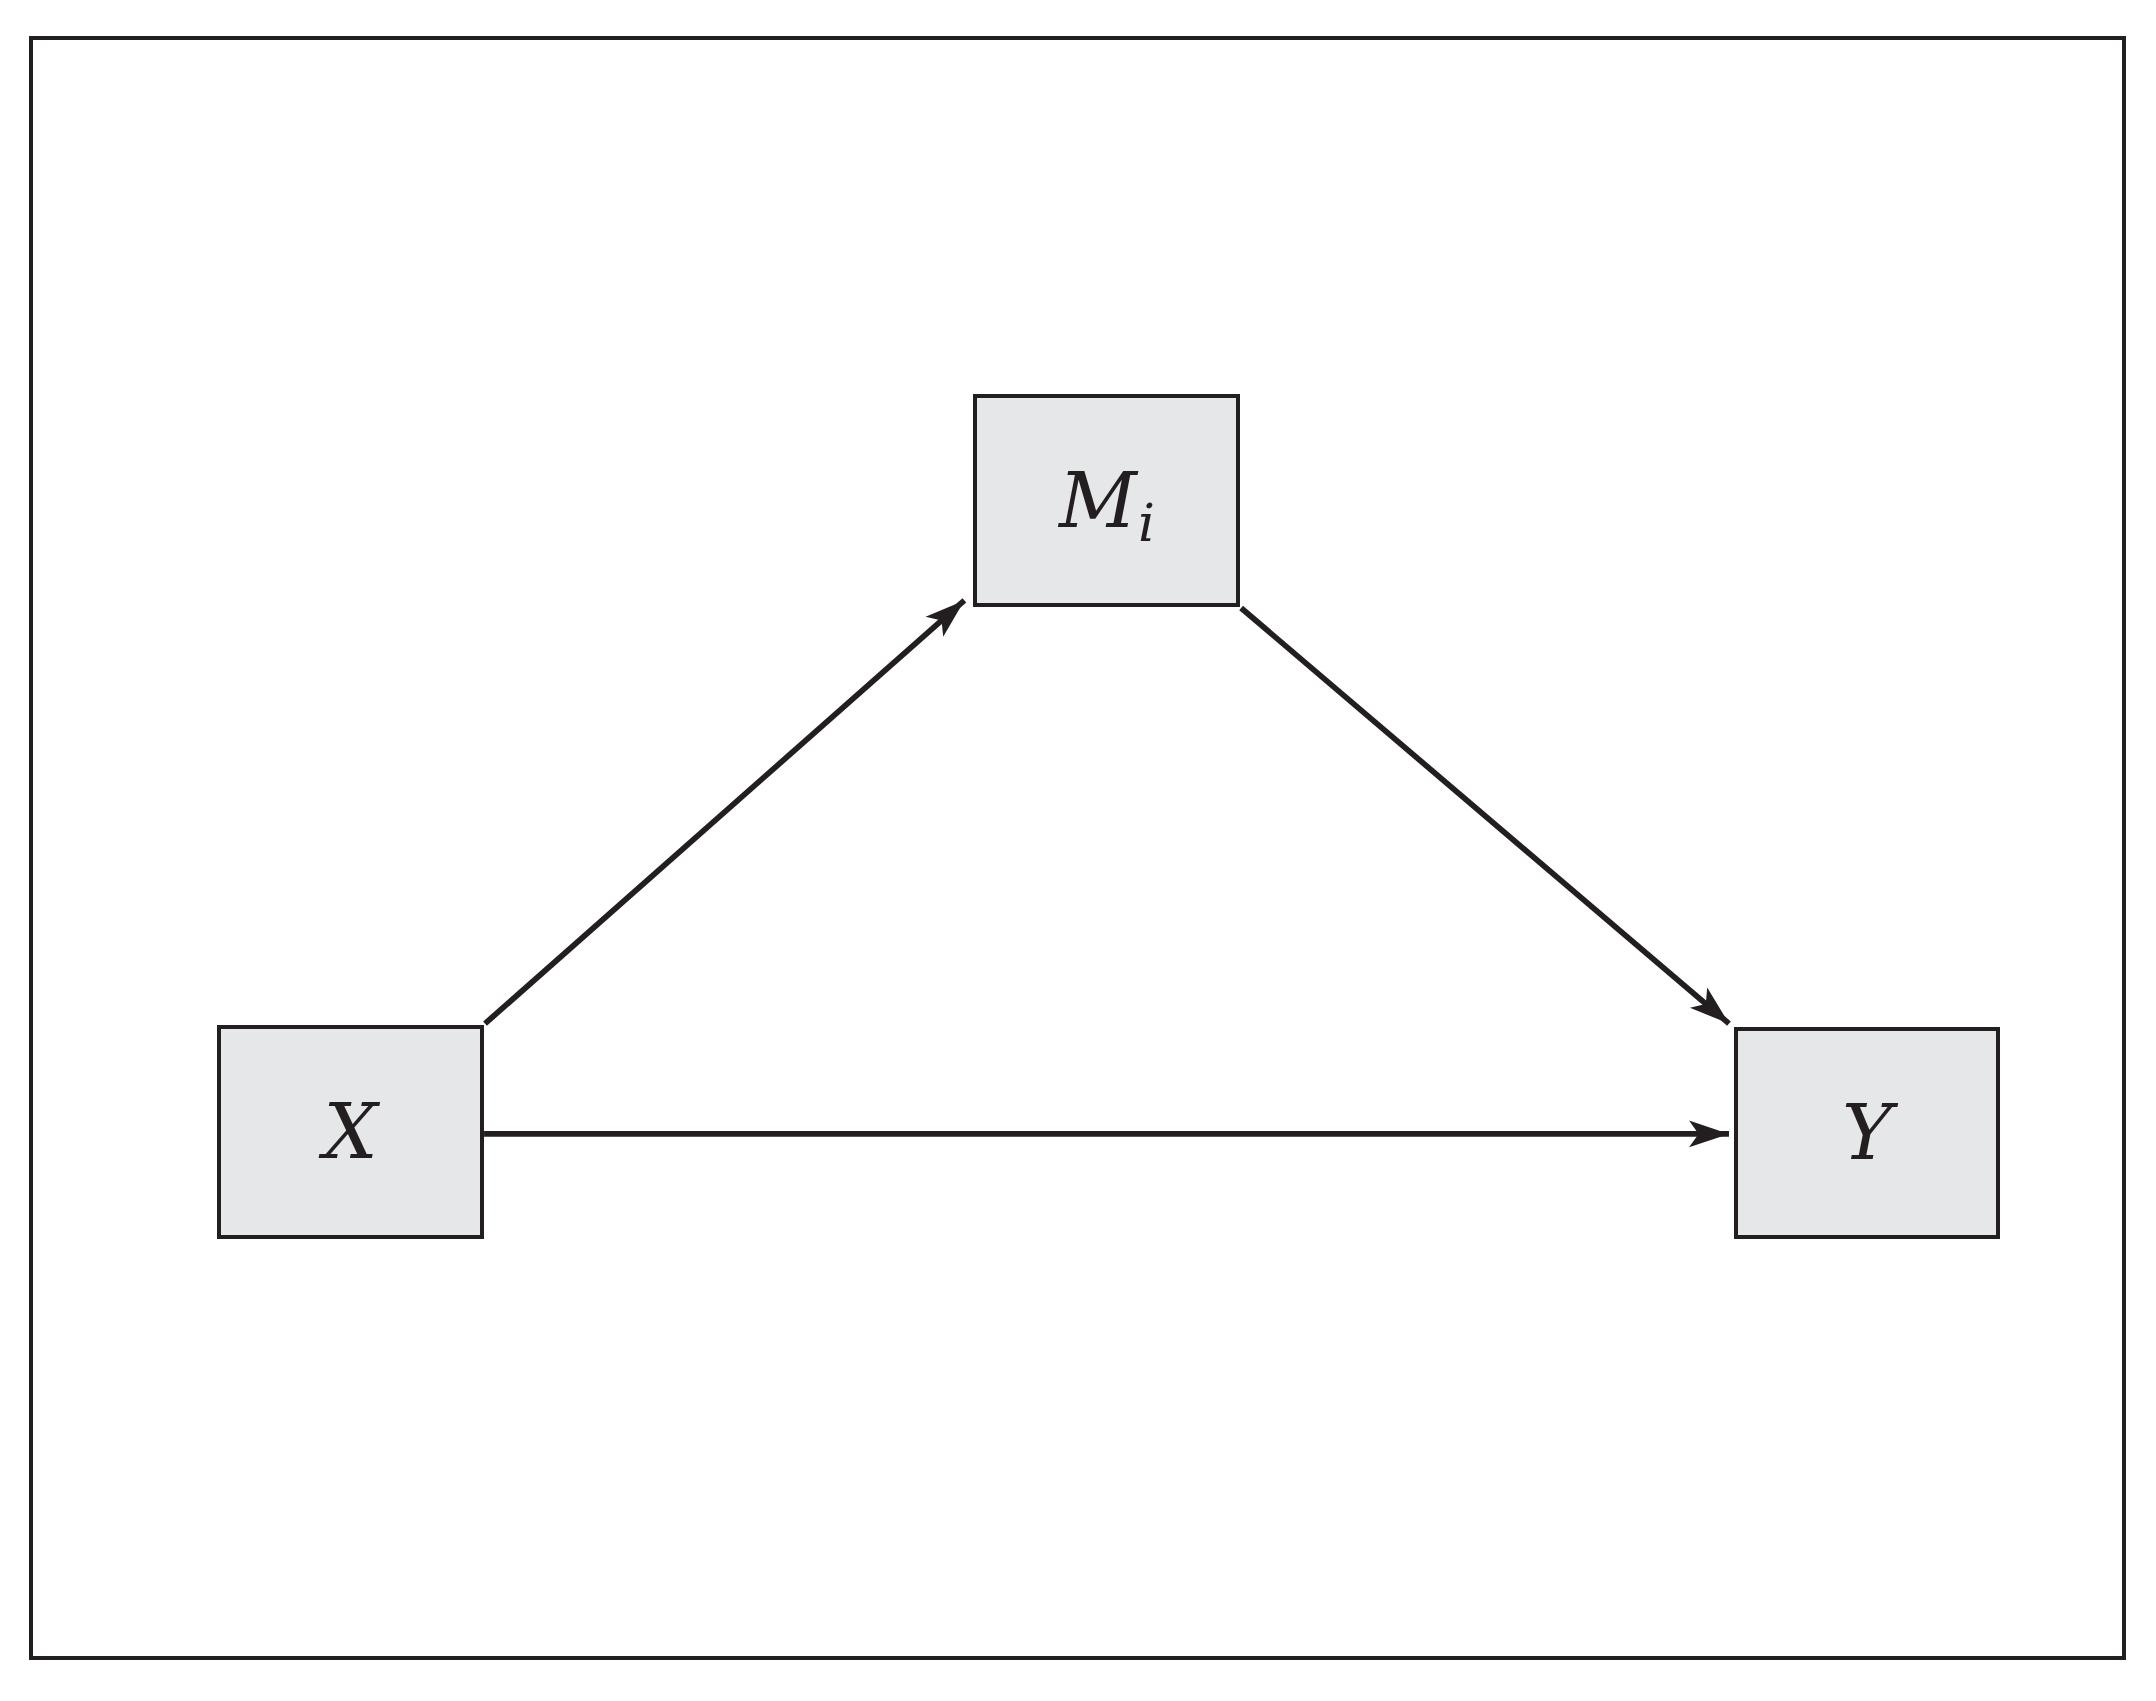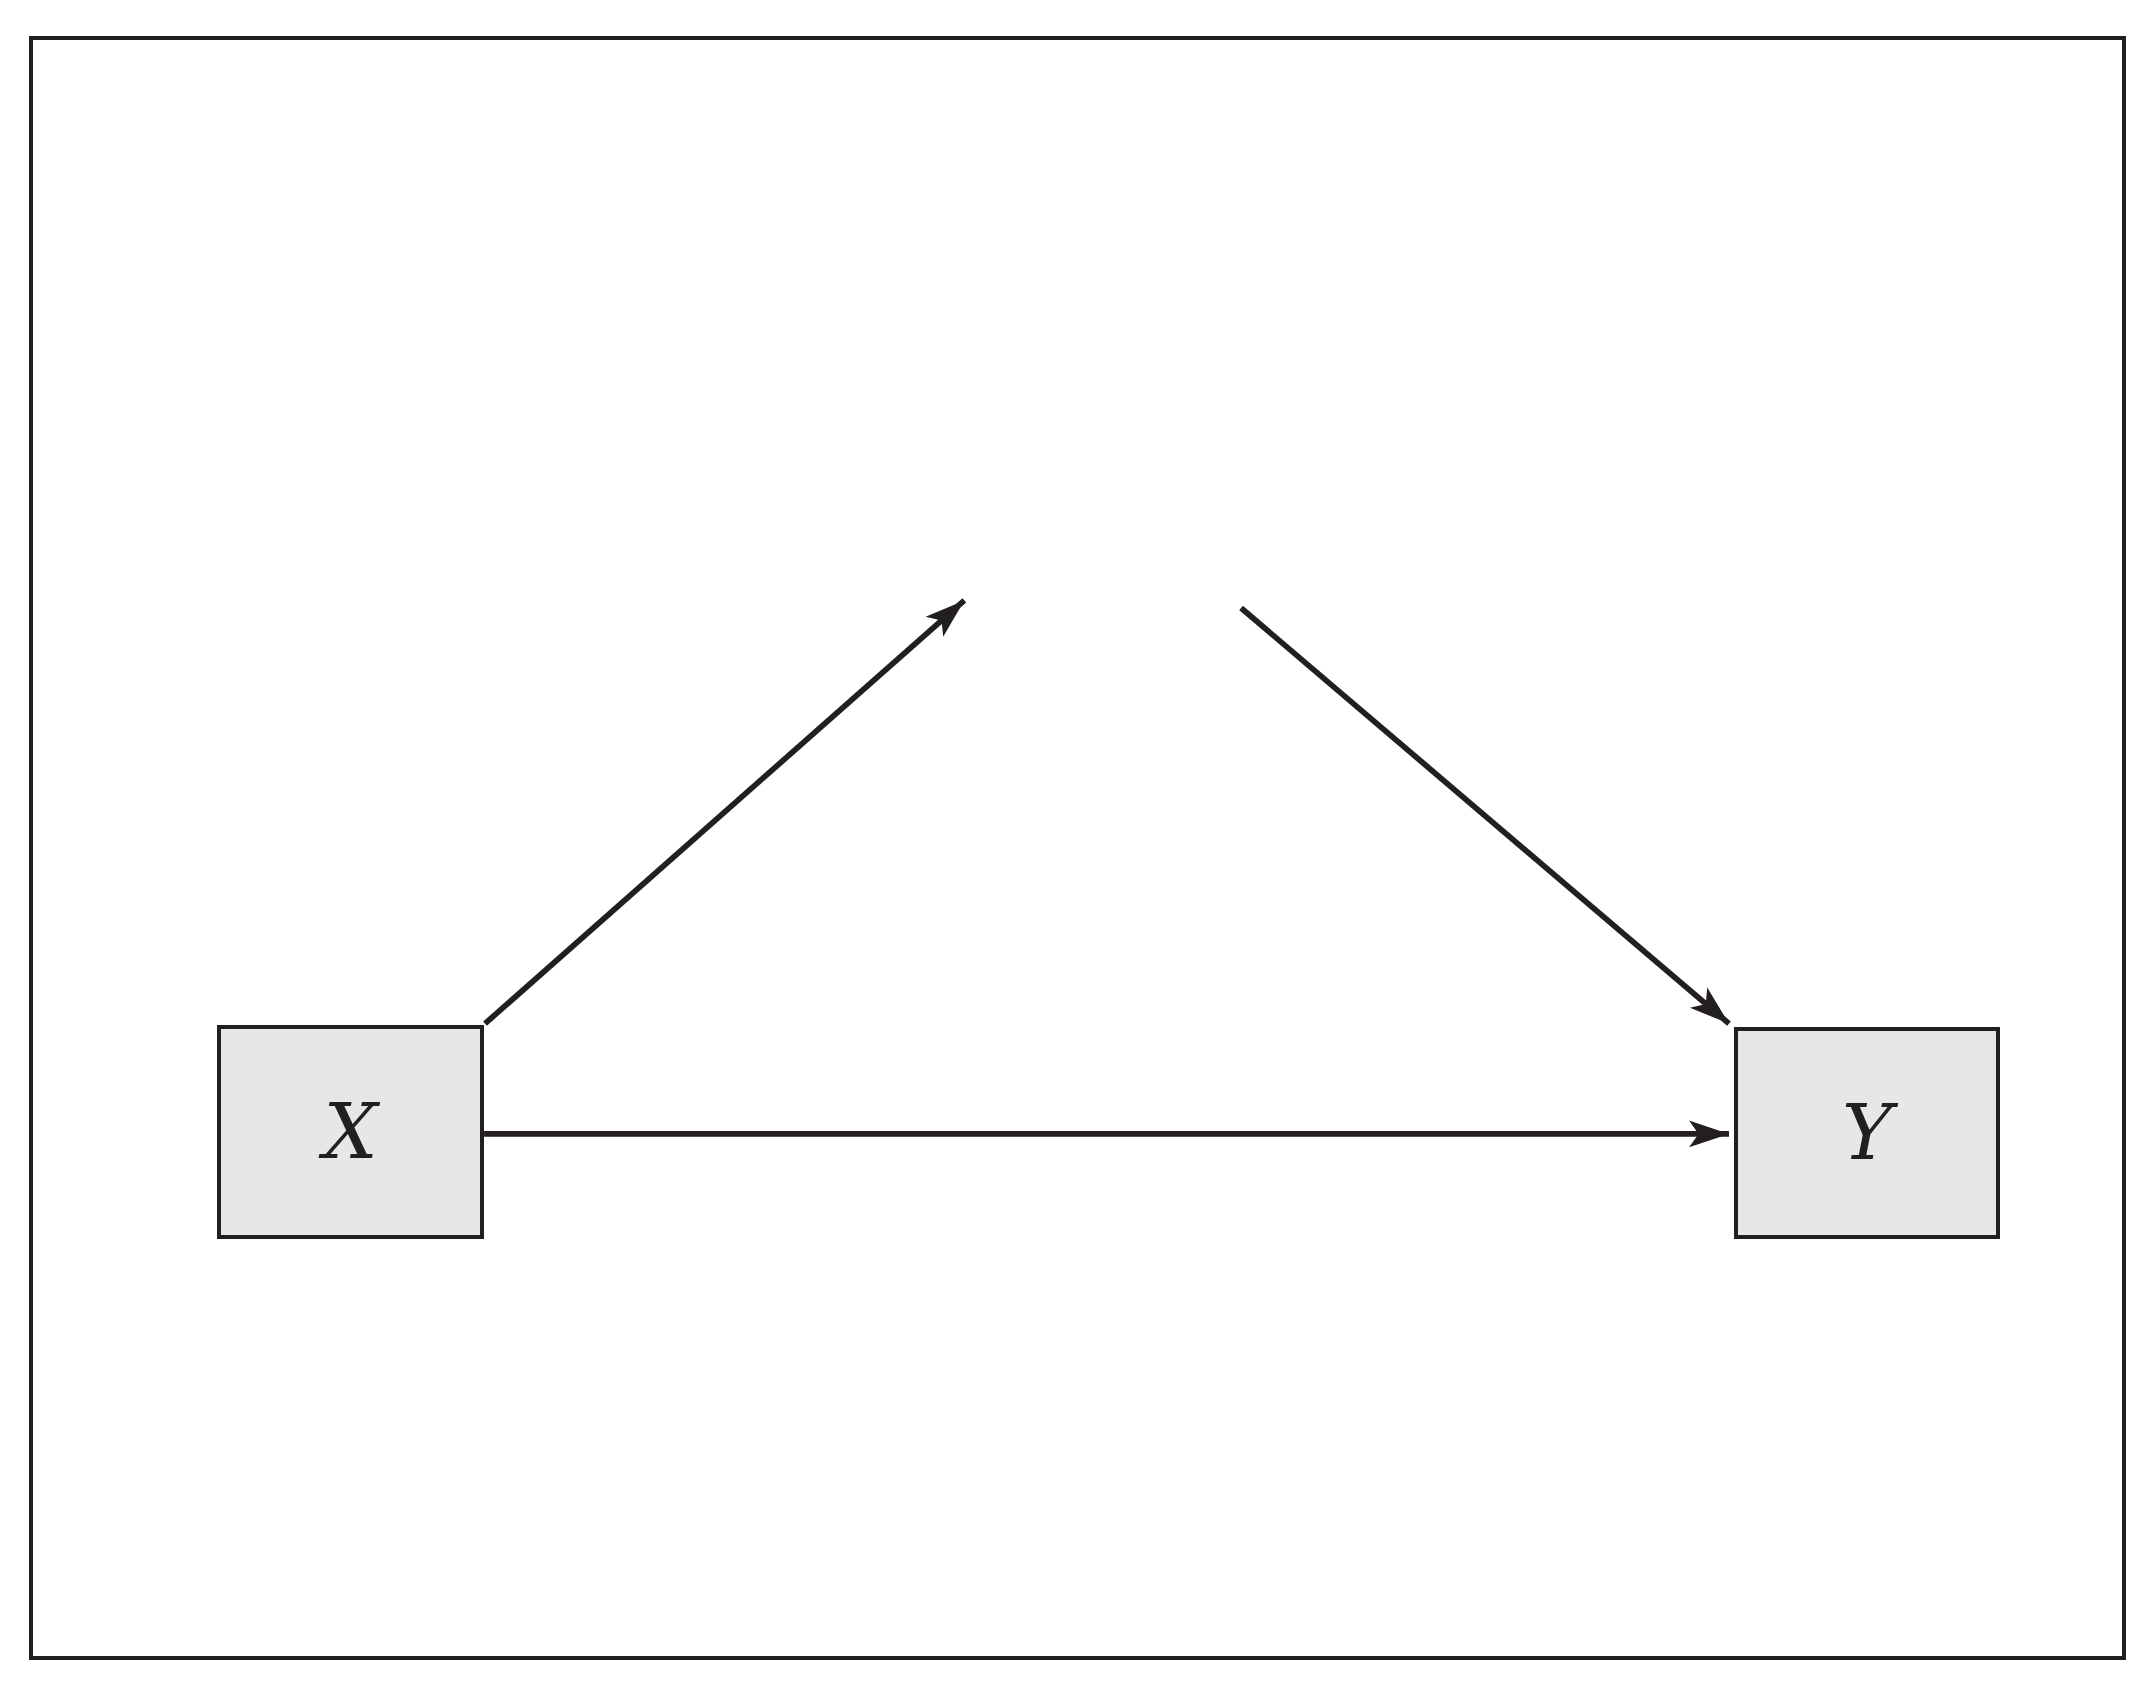--- a/index.html
+++ b/index.html
@@ -87,19 +87,22 @@
     </defs>
     <line x1="510" y1="1076" x2="1014" y2="631" stroke="#231f20" stroke-width="6" marker-end="url(#arrowhead)"></line>
     <line x1="1305" y1="639" x2="1818" y2="1076" stroke="#231f20" stroke-width="6" marker-end="url(#arrowhead)"></line>
     <line x1="509" y1="1192" x2="1818" y2="1192" stroke="#231f20" stroke-width="6" marker-end="url(#arrowhead)"></line>
   </svg>
 
   <div class="node node-x">
     <span>X</span>
   </div>
 
+  <div class="node node-m">
+    <span><span>M</span><span class="sub">i</span></span>
+  </div>
 
   <div class="node node-y">
     <span>Y</span>
   </div>
 
 </div>
 
 
 </body></html>

